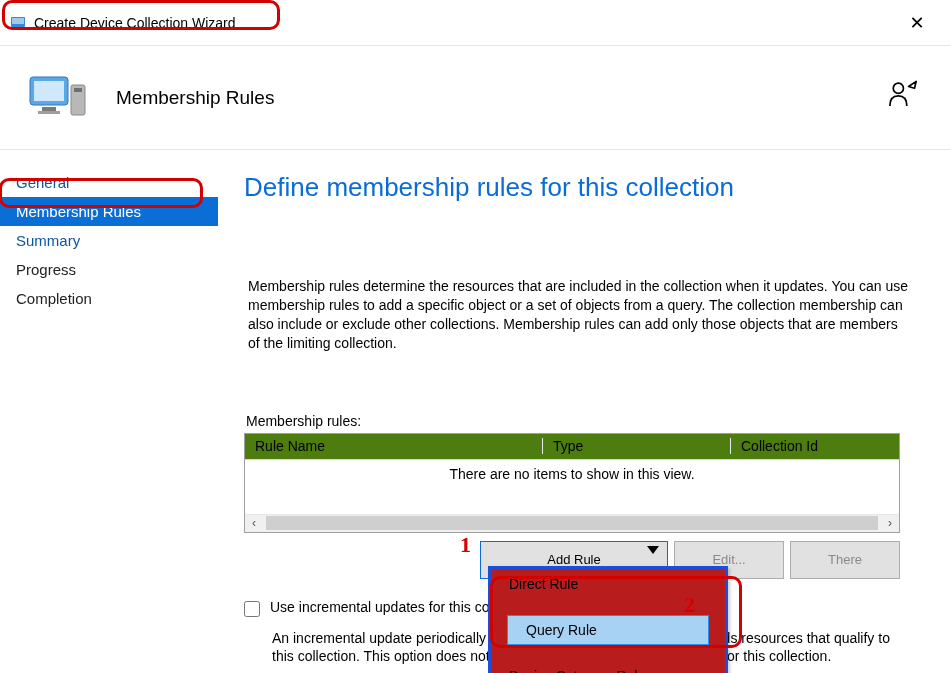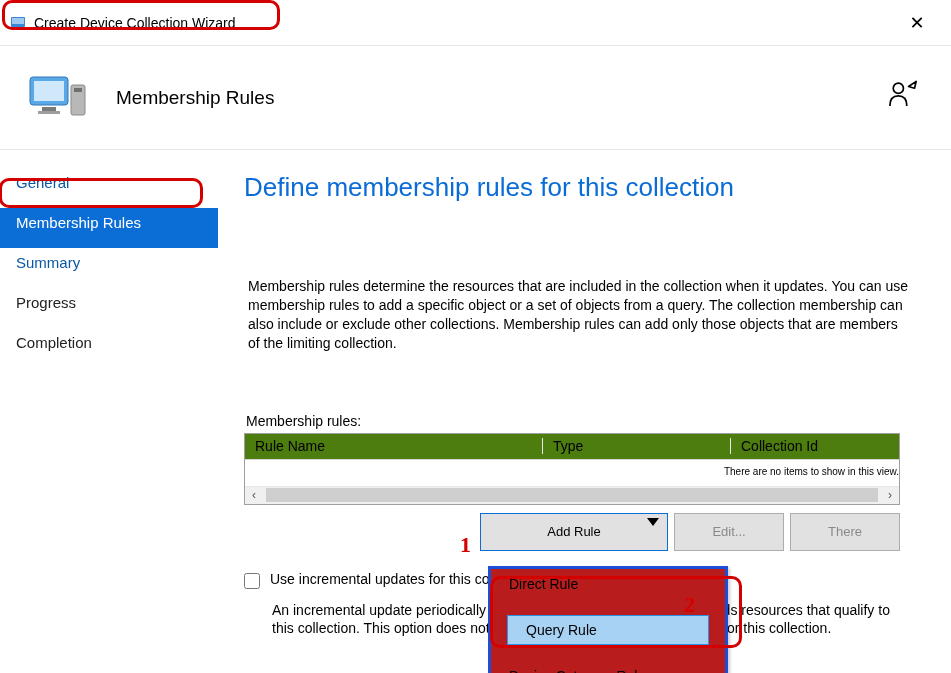--- a/index.html
+++ b/index.html
@@ -64,21 +64,21 @@
     display: flex;
     height: calc(100% - 138px);
   }
 
   .sidebar {
     width: 218px;
     padding-top: 18px;
     flex-shrink: 0;
   }
   .sidebar .step {
-    padding: 6px 0 17px 16px;
+    padding: 6px 0 6px 16px;
     font-size: 15px;
     color: #222;
     cursor: default;
   }
   .sidebar .step.link { color: #0a57a4; }
   .sidebar .step.active {
     background: #0b6dd6;
     color: #fff;
   }
 
@@ -115,23 +115,23 @@
     height: 26px;
     align-items: center;
   }
   .rules-grid .col {
     padding: 0 10px;
   }
   .rules-grid .c1 { flex: 0 0 298px; border-right: 1px solid #e8e8e8; }
   .rules-grid .c2 { flex: 0 0 188px; border-right: 1px solid #e8e8e8; }
   .rules-grid .c3 { flex: 1; }
   .rules-grid .empty {
-    text-align: right;
-    padding: 6px 0 9px 0;
-    font-size: 10px;
+    text-align: center;
+    padding: 6px 0 32px 0;
+    font-size: 14px;
   }
   .hscroll {
     height: 18px;
     background: #f0f0f0;
     display: flex;
     align-items: center;
     border-top: 1px solid #e6e6e6;
   }
   .hscroll .arrow {
     width: 18px; height: 18px; display:flex; align-items:center; justify-content:center;

